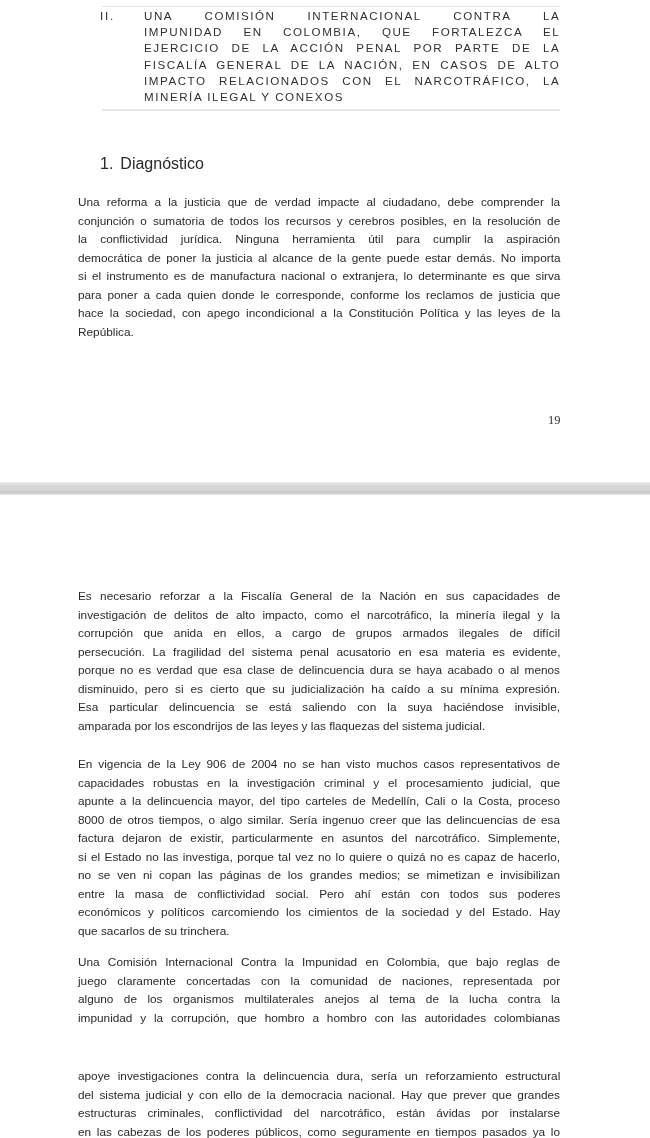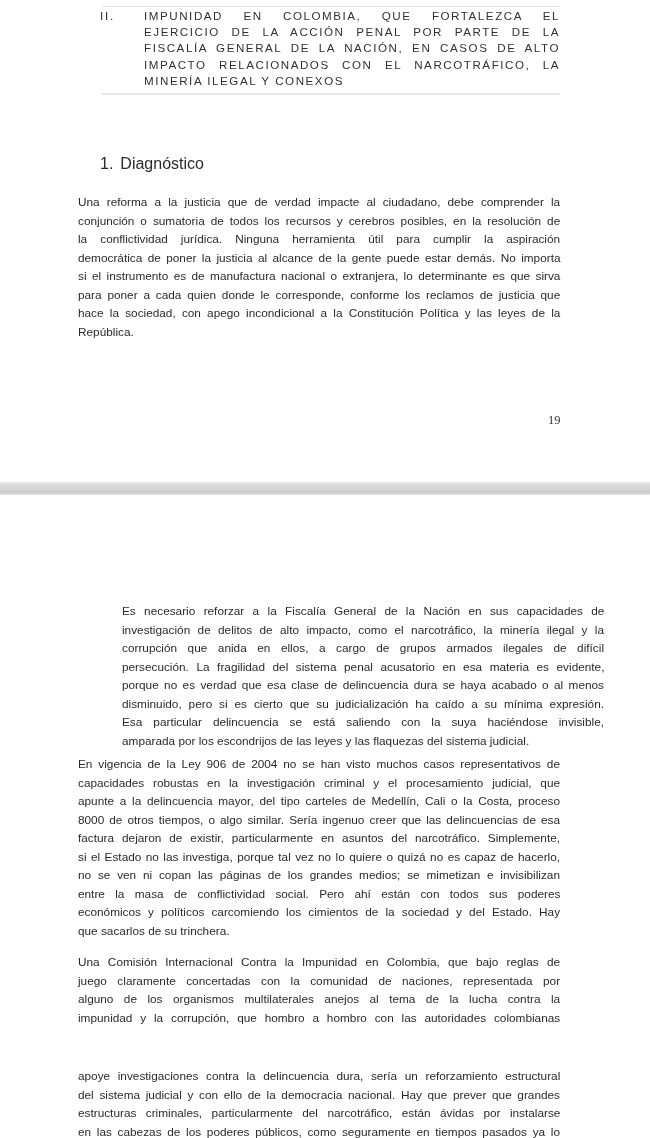--- a/index.html
+++ b/index.html
@@ -97,41 +97,42 @@
       display: block;
       white-space: nowrap;
       text-align: justify;
       text-align-last: justify;
     }
     .para .line.last {
       text-align-last: left;
     }
 
     #p-diag { top: 193px; }
-    #p-fiscalia { top: 602px; margin-left: 44px; }
+    #p-fiscalia { top: 587px; }
     #p-ley { top: 755px; }
     #p-comision { top: 953px; }
 
     .page-number {
       position: absolute;
       left: 548px;
       top: 413px;
       font-family: "Liberation Serif", "DejaVu Serif", serif;
       font-size: 12.5px;
       color: #333333;
     }
   </style>
 </head>
 <body>
 
 <div class="page" id="page-1">
   <div class="heading-block">
     <div class="heading-row">
       <div class="heading-num">II.</div>
       <div class="heading-text">
+        <span class="heading-line" style="display: block; word-spacing: 27.25px;">UNA COMISIÓN INTERNACIONAL CONTRA LA</span>
         <span class="heading-line" style="display: block; word-spacing: 15.6px;">IMPUNIDAD EN COLOMBIA, QUE FORTALEZCA EL</span>
         <span class="heading-line" style="display: block; word-spacing: 6.875px;">EJERCICIO DE LA ACCIÓN PENAL POR PARTE DE LA</span>
         <span class="heading-line" style="display: block; word-spacing: 4px;">FISCALÍA GENERAL DE LA NACIÓN, EN CASOS DE ALTO</span>
         <span class="heading-line" style="display: block; word-spacing: 7.6px;">IMPACTO RELACIONADOS CON EL NARCOTRÁFICO, LA</span>
         <span class="heading-line last">MINERÍA ILEGAL Y CONEXOS</span>
       </div>
     </div>
   </div>
 
   <div class="subheading">
@@ -180,17 +181,17 @@
   <span class="line last">que sacarlos de su trinchera.</span>
 </p>
 
 <p class="para" id="p-comision">
   <span class="line" style="display: block; word-spacing: 4.90909px;">Una Comisión Internacional Contra la Impunidad en Colombia, que bajo reglas de</span>
   <span class="line" style="display: block; word-spacing: 7.22222px;">juego claramente concertadas con la comunidad de naciones, representada por</span>
   <span class="line" style="display: block; word-spacing: 7.16667px;">alguno de los organismos multilaterales anejos al tema de la lucha contra la</span>
   <span class="line" style="display: block; word-spacing: 4.54545px;">impunidad y la corrupción, que hombro a hombro con las autoridades colombianas</span>
   <span class="line" style="display: block; word-spacing: 4.33333px; margin-top: 40px;">apoye investigaciones contra la delincuencia dura, sería un reforzamiento estructural</span>
   <span class="line" style="display: block; word-spacing: 2.35714px;">del sistema judicial y con ello de la democracia nacional. Hay que prever que grandes</span>
-  <span class="line" style="display: block; word-spacing: 6.125px;">estructuras criminales, particularmente del narcotráfico, están ávidas por instalarse</span>
+  <span class="line" style="display: block; word-spacing: 6.125px;">estructuras criminales, conflictividad del narcotráfico, están ávidas por instalarse</span>
   <span class="line" style="display: block; word-spacing: 2.38462px;">en las cabezas de los poderes públicos, como seguramente en tiempos pasados ya lo</span>
   <span class="line" style="display: block; word-spacing: 2.41667px;">hicieron, a la par que hoy controlan regiones enteras mediante sus inmensos dominios</span>
   <span class="line last">fácticos.</span>
 </p>
 
 </body></html>

